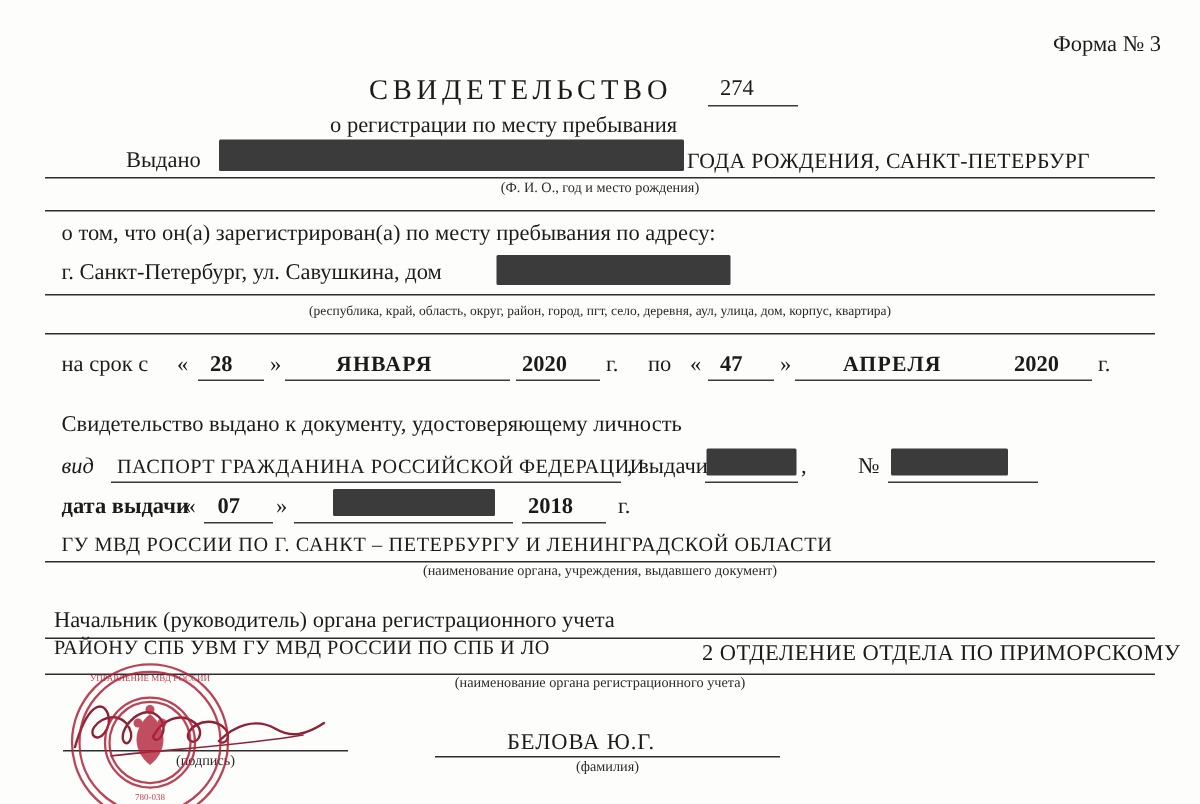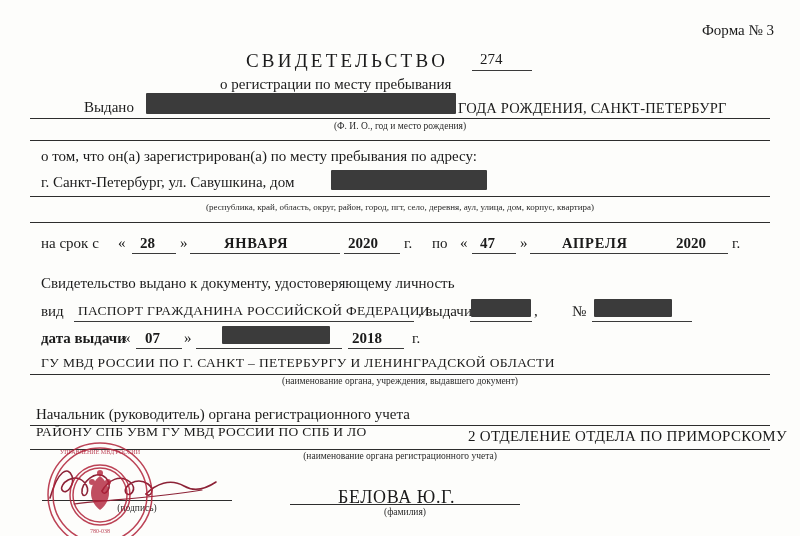--- a/index.html
+++ b/index.html
@@ -107,21 +107,21 @@
   #g2 { top: 235px; left: 732px; font-size: 15px; }
 
   .u-day-from { top: 253px; left: 132px; width: 44px; }
   .u-month-from { top: 253px; left: 190px; width: 150px; }
   .u-year-from { top: 253px; left: 344px; width: 56px; }
   .u-day-to { top: 253px; left: 472px; width: 44px; }
   .u-month-to { top: 253px; left: 530px; width: 142px; }
   .u-year-to { top: 253px; left: 672px; width: 56px; }
 
   #doc-line { top: 275px; left: 41px; font-size: 15px; }
-  #vid-label { top: 303px; left: 41px; font-size: 15px; }
+  #vid-label { top: 303px; left: 41px; font-size: 15px; font-style: italic; }
   #vid-value { top: 303px; left: 78px; font-size: 13.5px; letter-spacing: 0.3px; }
   #seria-label { top: 303px; left: 418px; font-size: 15px; }
   #comma1 { top: 303px; left: 534px; font-size: 15px; }
   #nomer-label { top: 303px; left: 572px; font-size: 15px; }
   .u-vid { top: 321px; left: 74px; width: 340px; }
   .u-seria { top: 321px; left: 470px; width: 62px; }
   .u-nomer { top: 321px; left: 592px; width: 100px; }
 
   #date-label { top: 330px; left: 41px; font-size: 15px; font-weight: bold; }
   #q5 { top: 330px; left: 123px; font-size: 15px; }
@@ -139,21 +139,21 @@
 
   #chief-label { top: 406px; left: 36px; font-size: 15px; }
   #chief-value { top: 428px; left: 468px; font-size: 15px; letter-spacing: 0.3px; }
   #line-chief1 { top: 425px; left: 30px; width: 740px; }
   #chief-value2 { top: 424px; left: 36px; font-size: 13.5px; letter-spacing: 0.3px; }
   #line-chief2 { top: 449px; left: 30px; width: 740px; }
   #cap-chief { top: 451px; left: 0; width: 800px; }
 
   #sign-rule { top: 500px; left: 42px; width: 190px; }
   #cap-sign { top: 503px; left: 42px; width: 190px; }
-  #fam-name { top: 487px; left: 338px; font-size: 18px; letter-spacing: 0.6px; }
+  #fam-name { top: 487px; left: 338px; font-size: 15px; letter-spacing: 0.6px; }
   #fam-rule { top: 504px; left: 290px; width: 230px; }
   #cap-fam { top: 507px; left: 290px; width: 230px; }
 
   
   #signature {
     position: absolute;
     top: 460px; left: 44px;
     width: 180px; height: 48px;
     pointer-events: none;
   }

